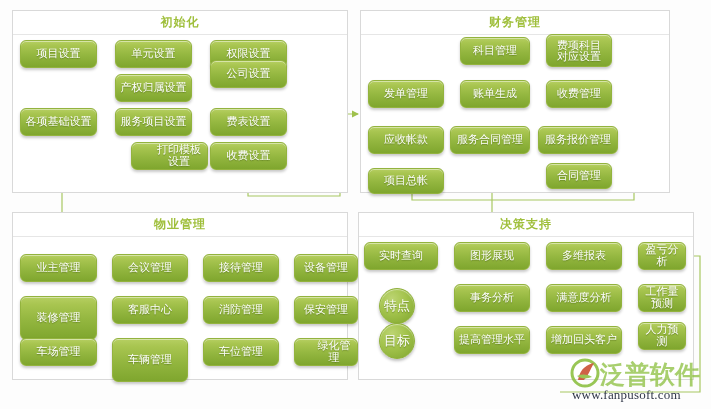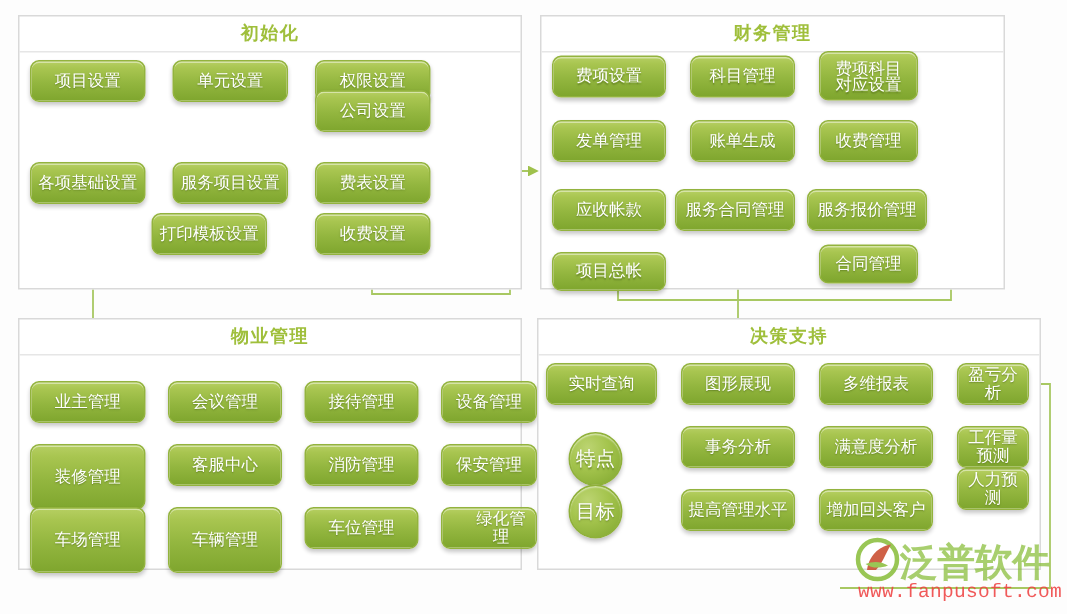--- a/index.html
+++ b/index.html
@@ -67,22 +67,22 @@
   }
   #wm-text{
     position:absolute;left:34px;top:2px;
     font-size:25px;font-weight:bold;color:#8bbf3e;
     font-family:"DejaVu Sans","Liberation Sans",sans-serif;
     letter-spacing:0px;
     opacity:.85;
   }
   #wm-url{
     position:absolute;left:6px;top:31px;
-    font-size:13px;color:#ef4444;
-    font-family:Liberation Mono, monospace;
+    font-size:13px;color:#0f172a;
+    font-family:Liberation Serif, serif;
     letter-spacing:.2px;
   }
   #wm-logo{position:absolute;left:2px;top:2px;}
 </style>
 </head>
 <body>
 
 <div id="stage">
 
   <svg id="wires" viewBox="0 0 711 409">
@@ -168,32 +168,32 @@
     </g>
   </svg>
 
   <div class="panel" id="p1" style="left:12px;top:10px;width:336px;height:183px;">
     <div class="panel-title">初始化</div>
   </div>
 
   <div class="node" style="left:20px;top:40px;width:77px;height:28px;">项目设置</div>
   <div class="node" style="left:115px;top:40px;width:77px;height:28px;">单元设置</div>
   <div class="node" style="left:210px;top:40px;width:77px;height:28px;">权限设置</div>
+  <div class="node" style="left:115px;top:74px;width:77px;height:28px;">产权归属设置</div>
   <div class="node" style="left:210px;top:60px;width:77px;height:28px;">公司设置</div>
   <div class="node" style="left:20px;top:108px;width:77px;height:28px;">各项基础设置</div>
   <div class="node" style="left:115px;top:108px;width:77px;height:28px;">服务项目设置</div>
   <div class="node" style="left:210px;top:108px;width:77px;height:28px;">费表设置</div>
-  <div class="node" style="left:101px;top:142px;width:77px;height:28px;">打印模板设置</div>
+  <div class="node" style="left:131px;top:142px;width:77px;height:28px;padding-left:21px;">打印模板设置</div>
   <div class="node" style="left:210px;top:142px;width:77px;height:28px;">收费设置</div>
 
   <div class="panel" id="p2" style="left:360px;top:10px;width:310px;height:183px;">
     <div class="panel-title">财务管理</div>
   </div>
 
-  <div class="node" style="left:368px;top:37px;width:76px;height:28px;">费项设置</div>
   <div class="node" style="left:460px;top:37px;width:70px;height:28px;">科目管理</div>
   <div class="node two-line" style="left:546px;top:34px;width:66px;height:33px;">费项科目
 对应设置</div>
   <div class="node" style="left:368px;top:80px;width:76px;height:28px;">发单管理</div>
   <div class="node" style="left:460px;top:80px;width:70px;height:28px;">账单生成</div>
   <div class="node" style="left:546px;top:80px;width:66px;height:28px;">收费管理</div>
   <div class="node" style="left:368px;top:126px;width:76px;height:28px;">应收帐款</div>
   <div class="node" style="left:450px;top:126px;width:80px;height:28px;">服务合同管理</div>
   <div class="node" style="left:538px;top:126px;width:80px;height:28px;">服务报价管理</div>
   <div class="node" style="left:368px;top:168px;width:76px;height:26px;">项目总帐</div>
@@ -204,39 +204,39 @@
   </div>
 
   <div class="node" style="left:20px;top:254px;width:77px;height:28px;">业主管理</div>
   <div class="node" style="left:112px;top:254px;width:76px;height:28px;">会议管理</div>
   <div class="node" style="left:203px;top:254px;width:76px;height:28px;">接待管理</div>
   <div class="node" style="left:294px;top:254px;width:64px;height:28px;">设备管理</div>
   <div class="node" style="left:20px;top:296px;width:77px;height:44px;">装修管理</div>
   <div class="node" style="left:112px;top:296px;width:76px;height:28px;">客服中心</div>
   <div class="node" style="left:203px;top:296px;width:76px;height:28px;">消防管理</div>
   <div class="node" style="left:294px;top:296px;width:64px;height:28px;">保安管理</div>
-  <div class="node" style="left:20px;top:338px;width:77px;height:44px;text-align:right;">车场管理</div>
+  <div class="node" style="left:20px;top:338px;width:77px;height:28px;text-align:right;">车场管理</div>
   <div class="node" style="left:112px;top:338px;width:76px;height:44px;">车辆管理</div>
   <div class="node" style="left:203px;top:338px;width:76px;height:28px;">车位管理</div>
   <div class="node" style="left:294px;top:338px;width:64px;height:28px;padding-left:18px;">绿化管理</div>
 
   <div class="panel" id="p4" style="left:358px;top:212px;width:336px;height:168px;">
     <div class="panel-title">决策支持</div>
   </div>
 
   <div class="node" style="left:364px;top:242px;width:74px;height:28px;">实时查询</div>
   <div class="node" style="left:454px;top:242px;width:76px;height:28px;">图形展现</div>
   <div class="node" style="left:546px;top:242px;width:76px;height:28px;">多维报表</div>
   <div class="node" style="left:638px;top:242px;width:48px;height:28px;">盈亏分析</div>
   <div class="node" style="left:454px;top:284px;width:76px;height:28px;">事务分析</div>
   <div class="node" style="left:546px;top:284px;width:76px;height:28px;">满意度分析</div>
   <div class="node" style="left:638px;top:284px;width:48px;height:28px;">工作量预测</div>
   <div class="node" style="left:454px;top:326px;width:76px;height:28px;">提高管理水平</div>
   <div class="node" style="left:546px;top:326px;width:76px;height:28px;">增加回头客户</div>
-  <div class="node" style="left:638px;top:312px;width:48px;height:28px;">人力预测</div>
+  <div class="node" style="left:638px;top:322px;width:48px;height:28px;">人力预测</div>
 
   <div class="circle" style="left:379px;top:288px;">特点</div>
   <div class="circle" style="left:379px;top:323px;">目标</div>
 
   <div id="watermark">
     <svg id="wm-logo" width="34" height="30" viewBox="0 0 34 30">
       <path d="M17,2 A13,13 0 1,0 17,28 A13,13 0 1,0 17,2 Z" fill="none" stroke="#8bbf3e" stroke-width="3"></path>
       <path d="M10,22 C12,10 20,6 26,5 C22,12 20,18 16,22 Z" fill="#c94c2e"></path>
       <path d="M9,18 C14,16 19,16 24,19 C19,21 13,21 9,18 Z" fill="#8bbf3e"></path>
     </svg>

